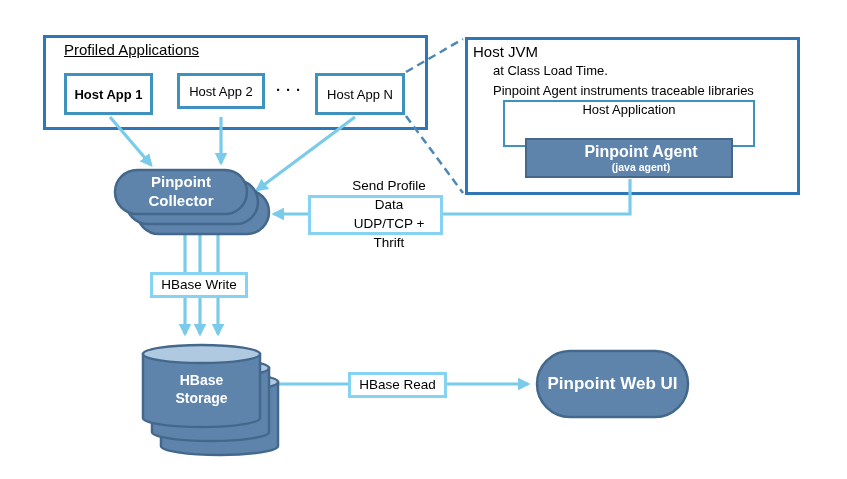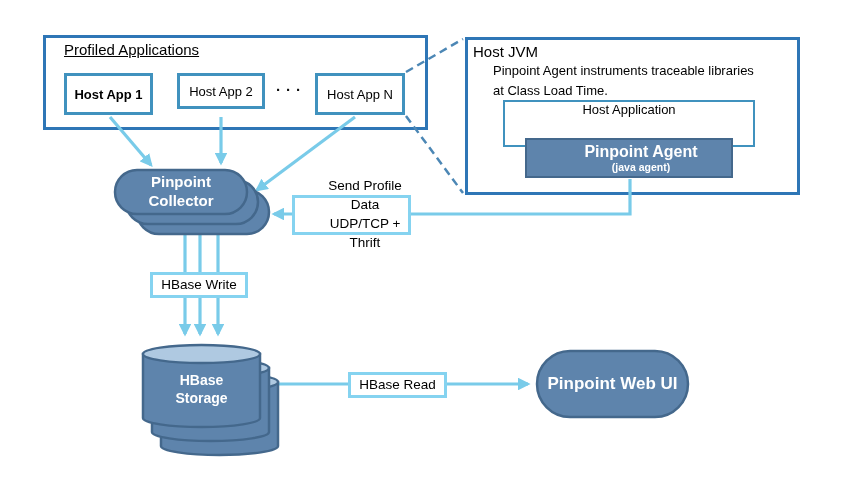--- a/index.html
+++ b/index.html
@@ -75,22 +75,22 @@
       <span>Host App 2</span>
     </div>
     <div class="ellipsis-dots" style="left:276px; top:81px;">···</div>
     <div class="app-box" style="left:315px; top:73px; width:90px; height:42px;">
       <span>Host App N</span>
     </div>
 
     <div class="outline-box" style="left:465px; top:37px; width:335px; height:158px;"></div>
     <div class="box-title" style="left:473px; top:43px;">Host JVM</div>
     <div class="jvm-desc" style="left:493px; top:61px; width:300px;">
+      <span>at Class Load Time.</span>
       <span>Pinpoint Agent instruments traceable libraries</span>
-      <span>at Class Load Time.</span>
     </div>
 
     <div class="thin-box" style="left:503px; top:100px; width:252px; height:47px;">
       <span>Host Application</span>
     </div>
 
     <div class="agent-box" style="left:525px; top:138px; width:208px; height:40px;">
       <span class="main">Pinpoint Agent</span>
       <span class="sub">(java agent)</span>
     </div>
@@ -150,21 +150,21 @@
 
     <div class="shape-label collector" style="left:115px; top:170px; width:132px; height:44px;">
       <span>Pinpoint</span>
       <span>Collector</span>
     </div>
 
     <div class="shape-label webui" style="left:537px; top:351px; width:151px; height:66px;">
       <span>Pinpoint Web UI</span>
     </div>
 
-    <div class="label-box" style="left:292px; top:195px; width:119px; height:40px;padding-left:27px;">
+    <div class="label-box" style="left:308px; top:195px; width:135px; height:40px;padding-left:27px;">
       <span>Send Profile Data</span>
       <span>UDP/TCP + Thrift</span>
     </div>
 
     <div class="label-box" style="left:150px; top:272px; width:98px; height:26px;">
       <span>HBase Write</span>
     </div>
 
     <div class="label-box" style="left:348px; top:372px; width:99px; height:26px;">
       <span>HBase Read</span>

